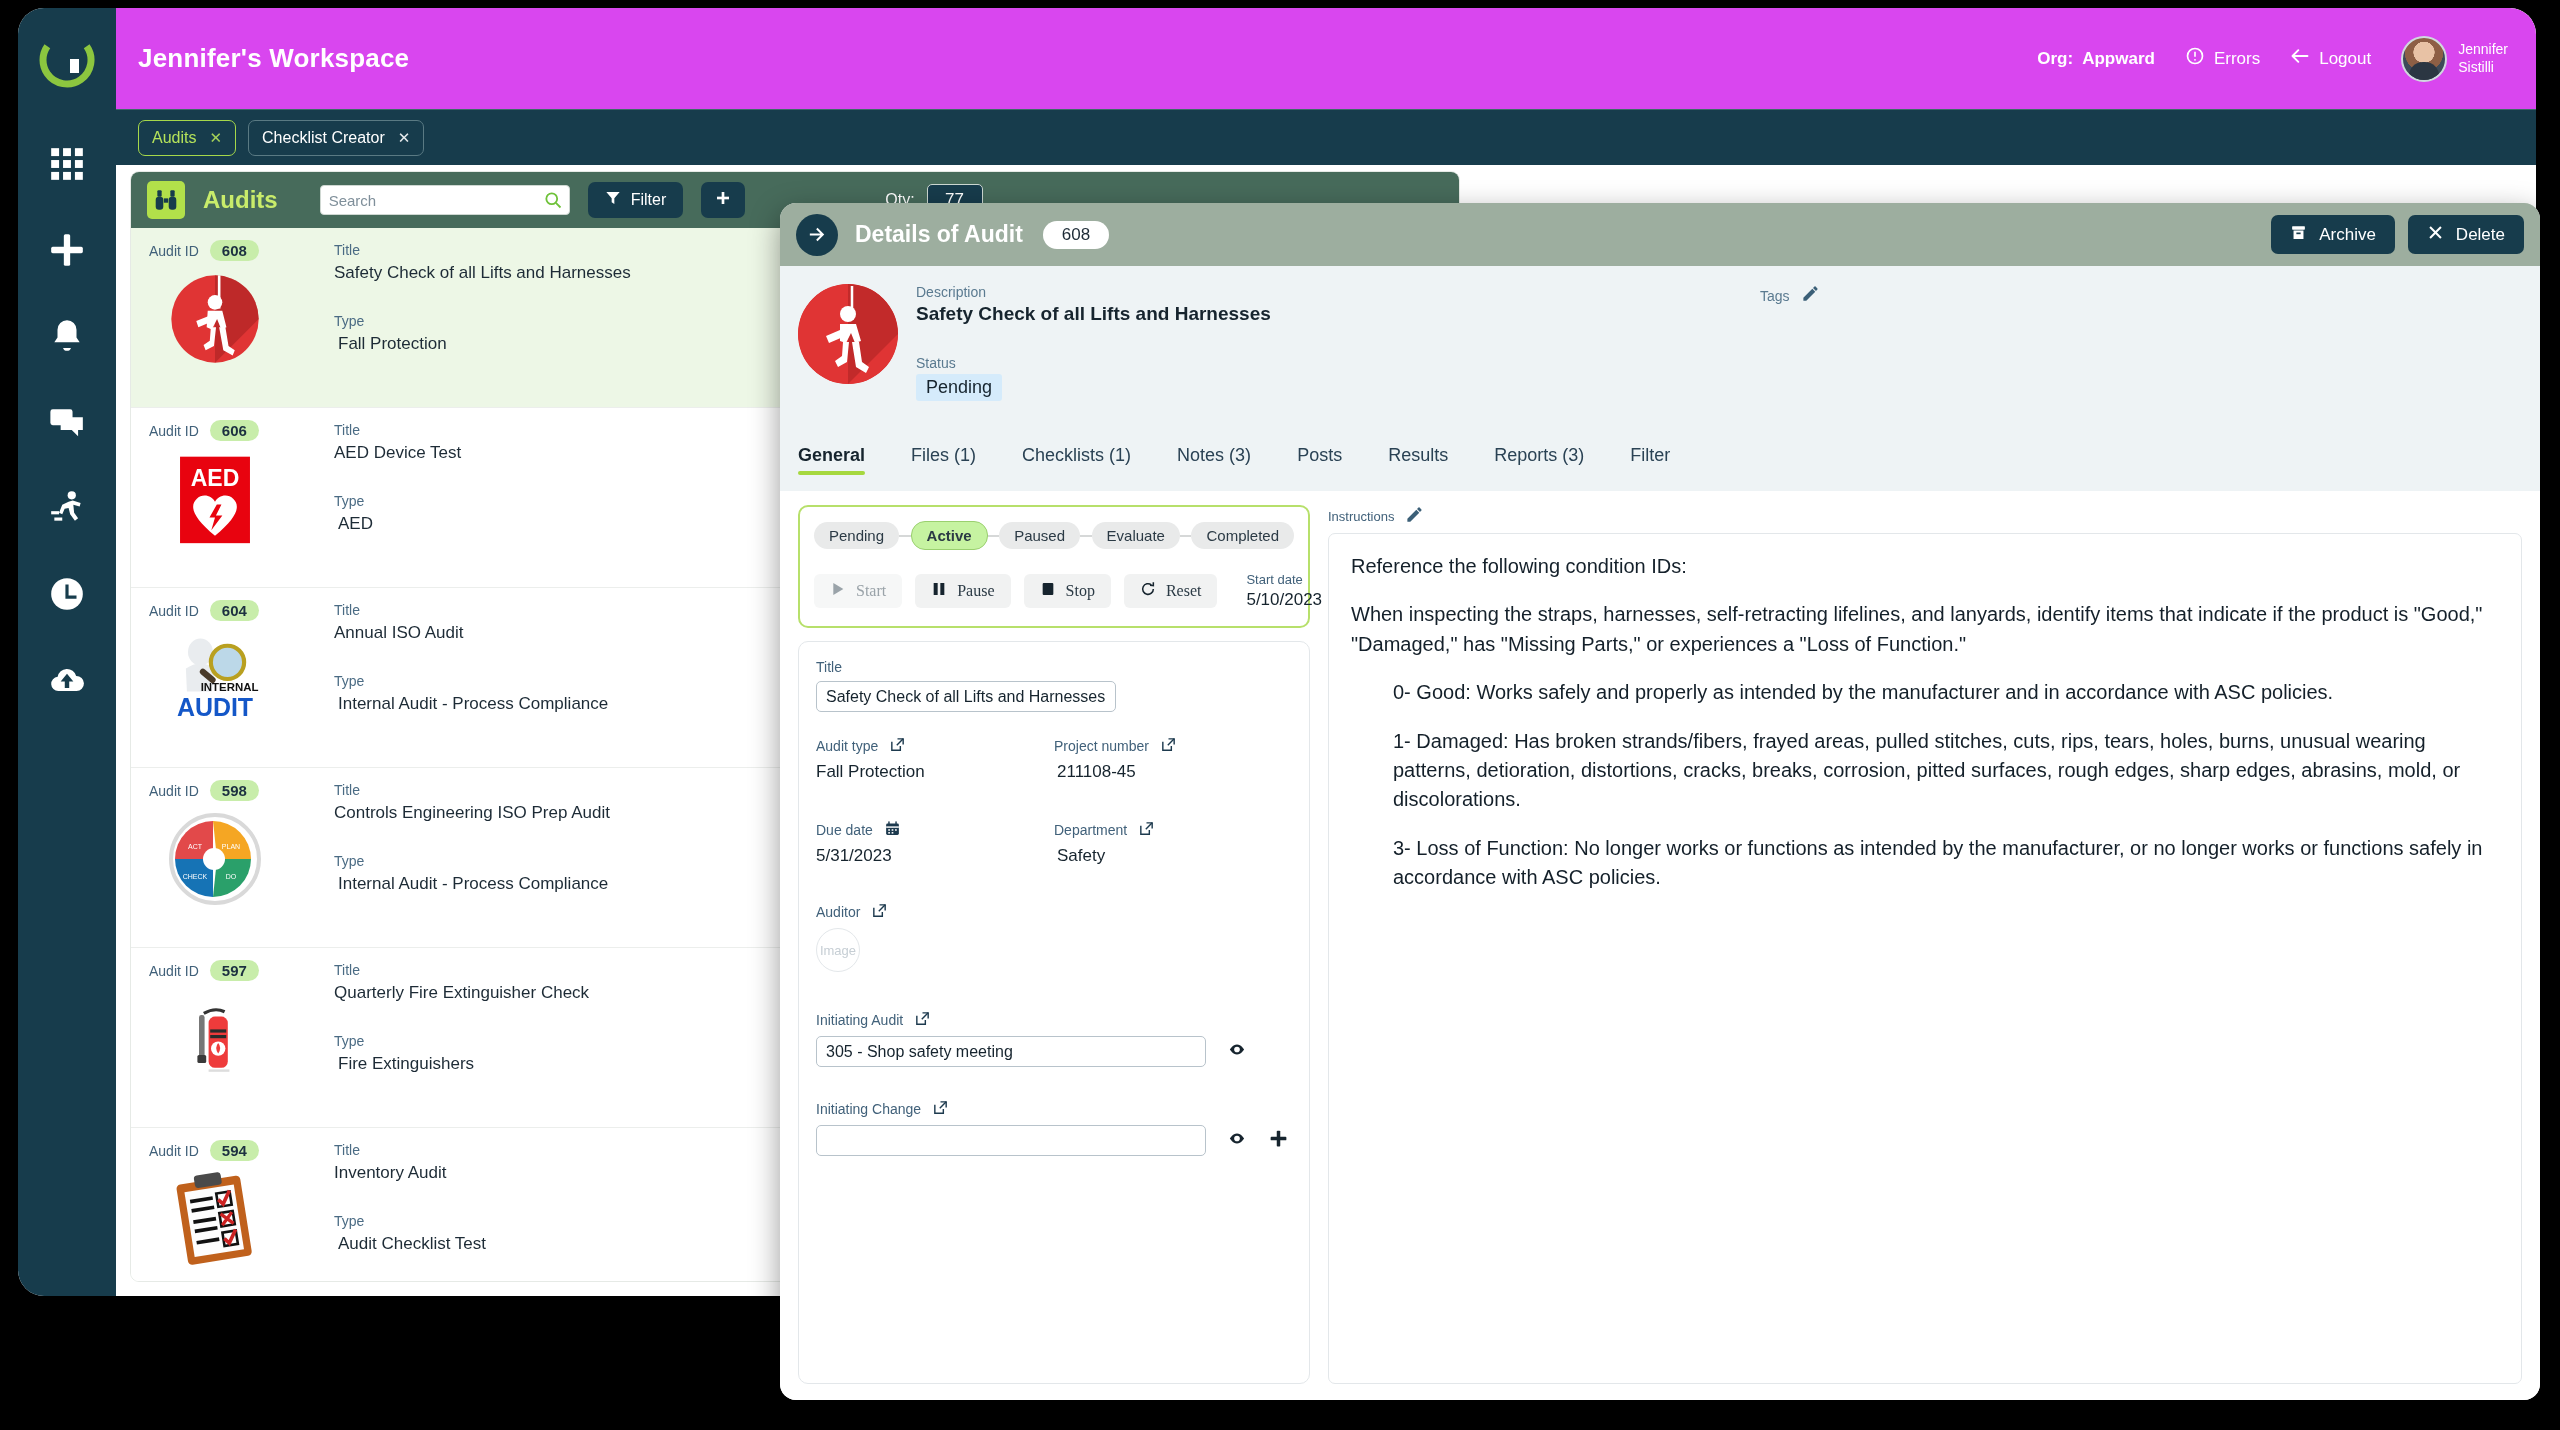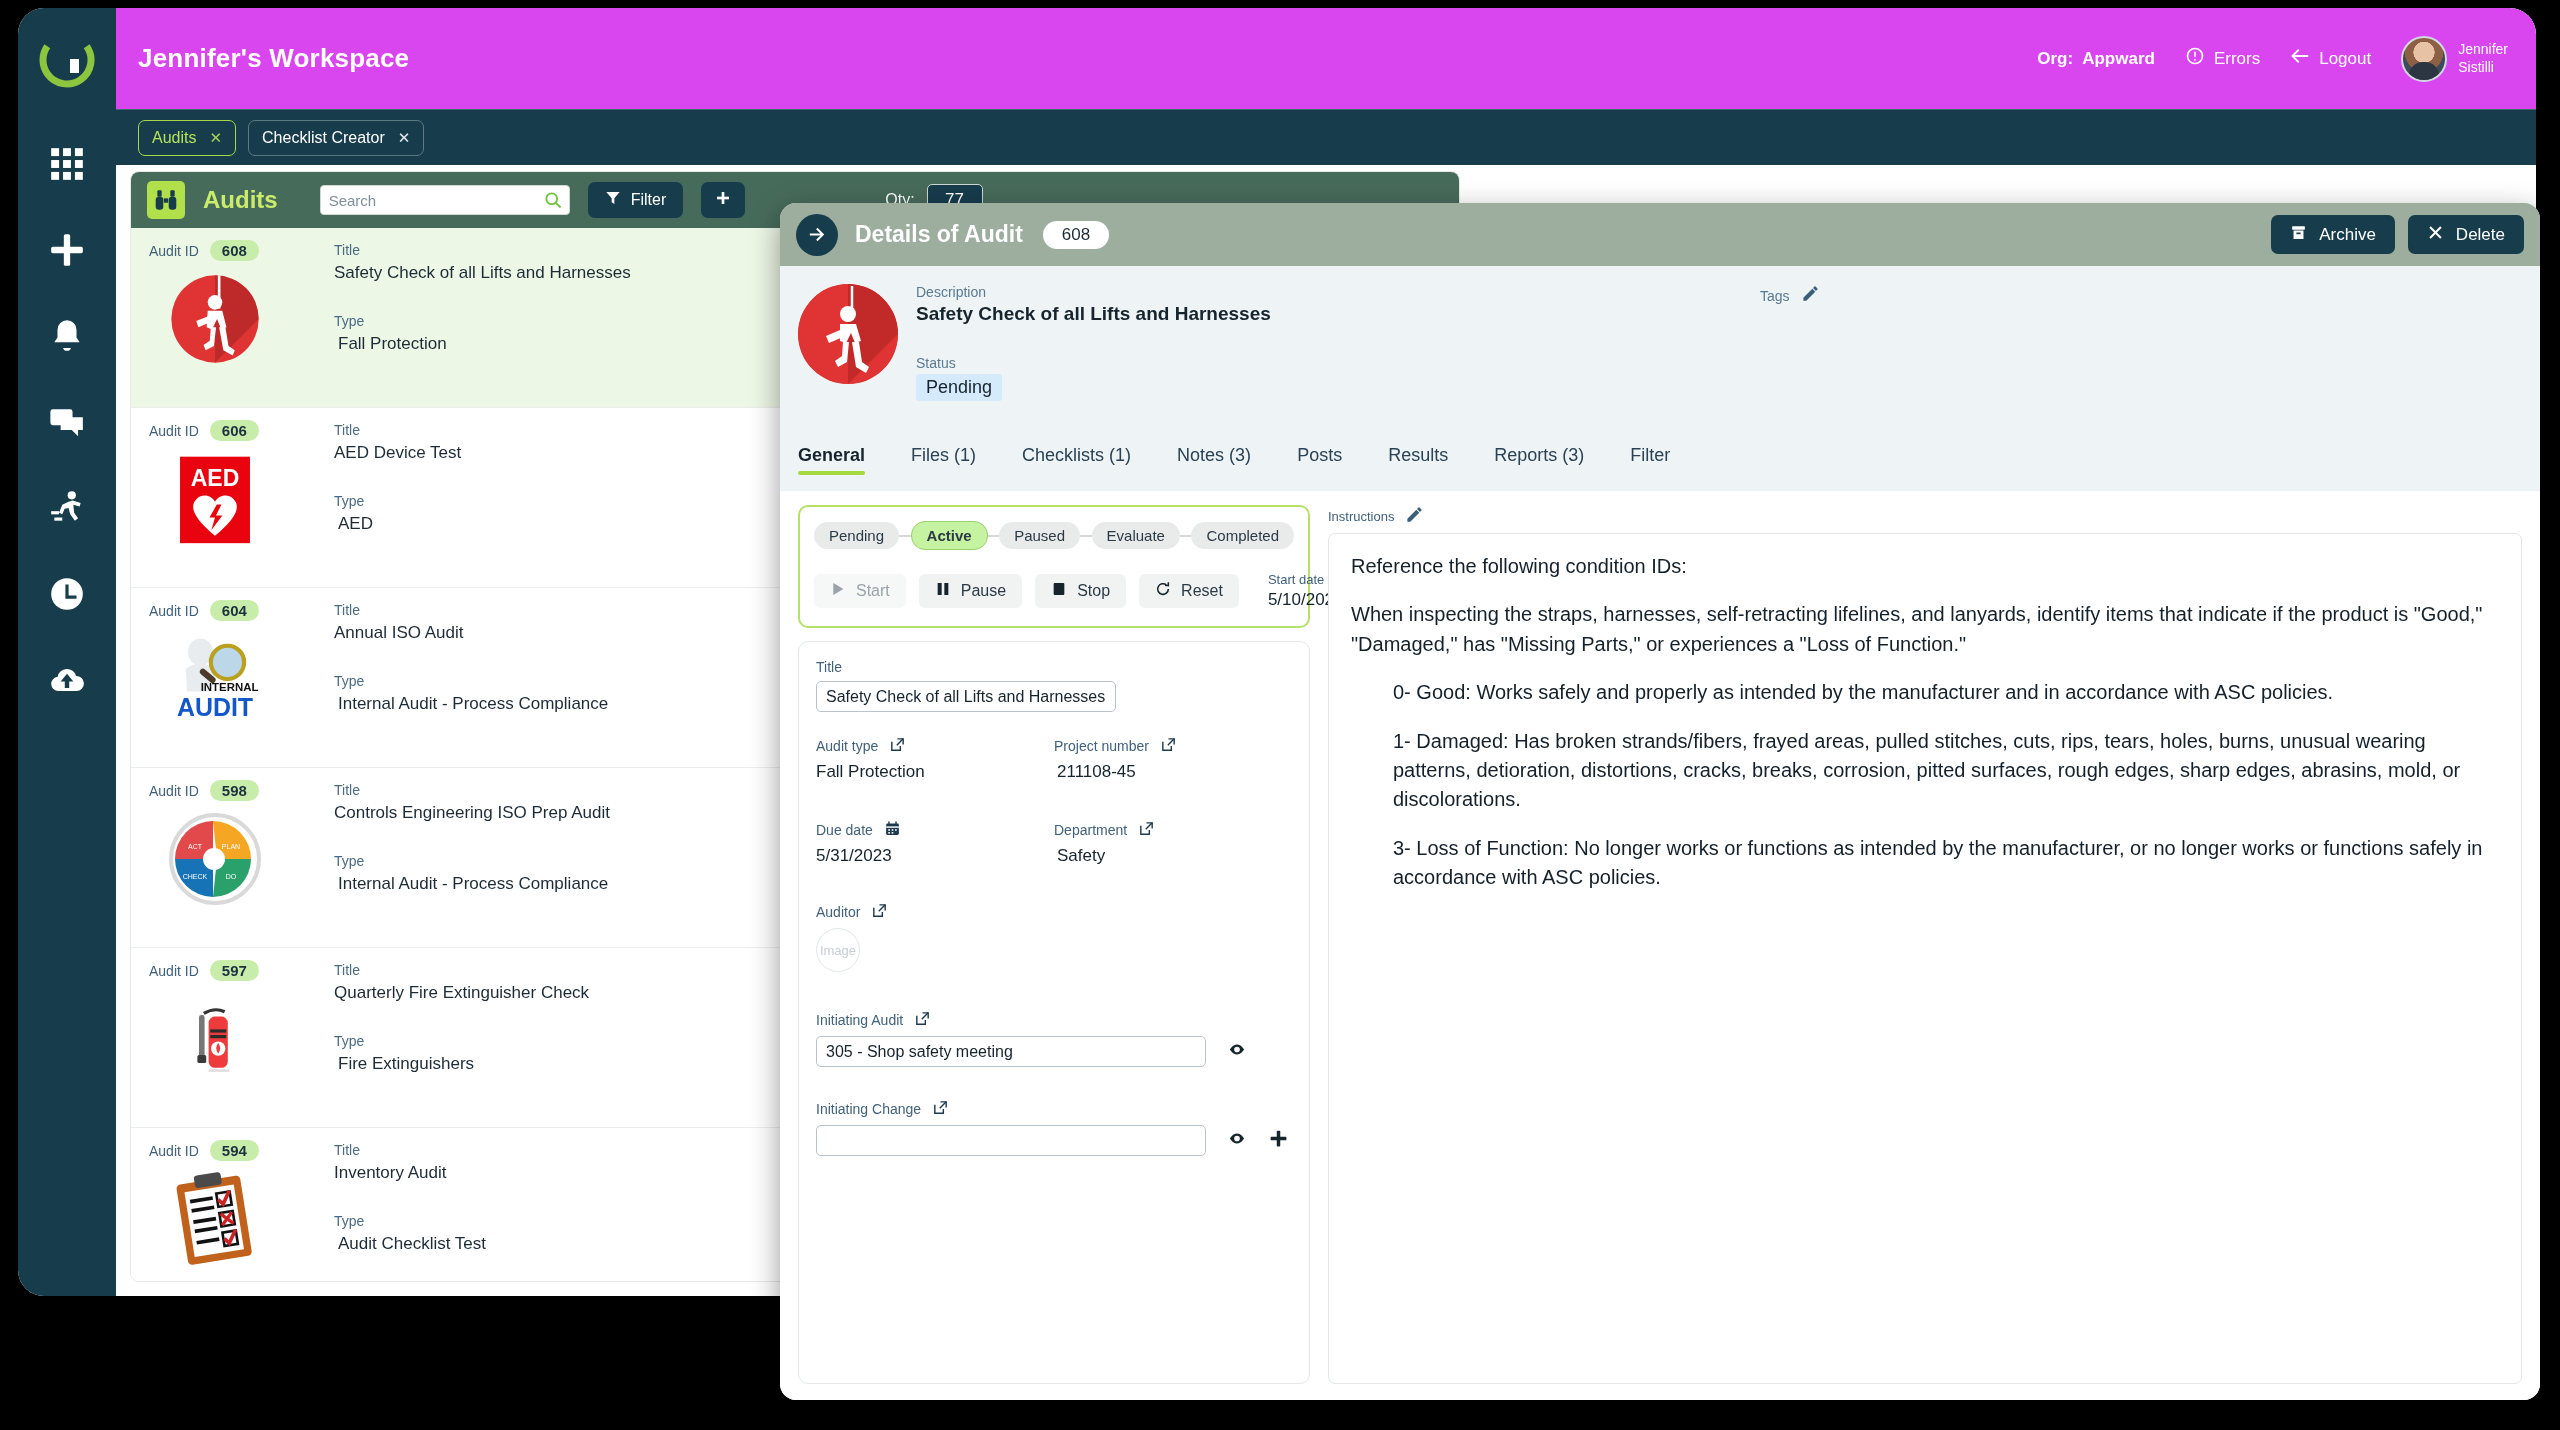--- a/index.html
+++ b/index.html
@@ -265,21 +265,21 @@
     background: #e9eaea; color: #2b3a45; border-radius: 14px;
     padding: 5px 15px; font-size: 15px; white-space: nowrap; cursor: pointer;
   }
   .wf-step.active { background: #c6f3a1; font-weight: bold; border: 1px solid #9ad06f; }
   .wf-link { height: 2px; background: #d6d8d8; flex: 1 1 auto; min-width: 10px; }
   #wf-controls { display: flex; align-items: center; gap: 13px; margin-top: 22px; }
   .wf-btn {
     display: flex; align-items: center; gap: 10px;
     background: #f1f2f2; border-radius: 6px; padding: 7px 16px;
     font-size: 16px; color: #2b3a45; cursor: pointer; border: none;
-    font-family: Liberation Sans, sans-serif;
+    font-family: Liberation Serif, serif;
   }
   .wf-btn.disabled { color: #9aa3a9; background: #f6f7f7; }
   .wf-btn svg { width: 16px; height: 16px; }
   #start-date-block { margin-left: 16px; }
   #start-date-label { color: #41617a; font-size: 13px; }
   #start-date-value { color: #16242e; font-size: 17px; margin-top: 3px; white-space: nowrap; }
 
   
   #fields-card {
     border: 1px solid #e3e7ea; border-radius: 10px; padding: 17px 17px 20px 17px;

